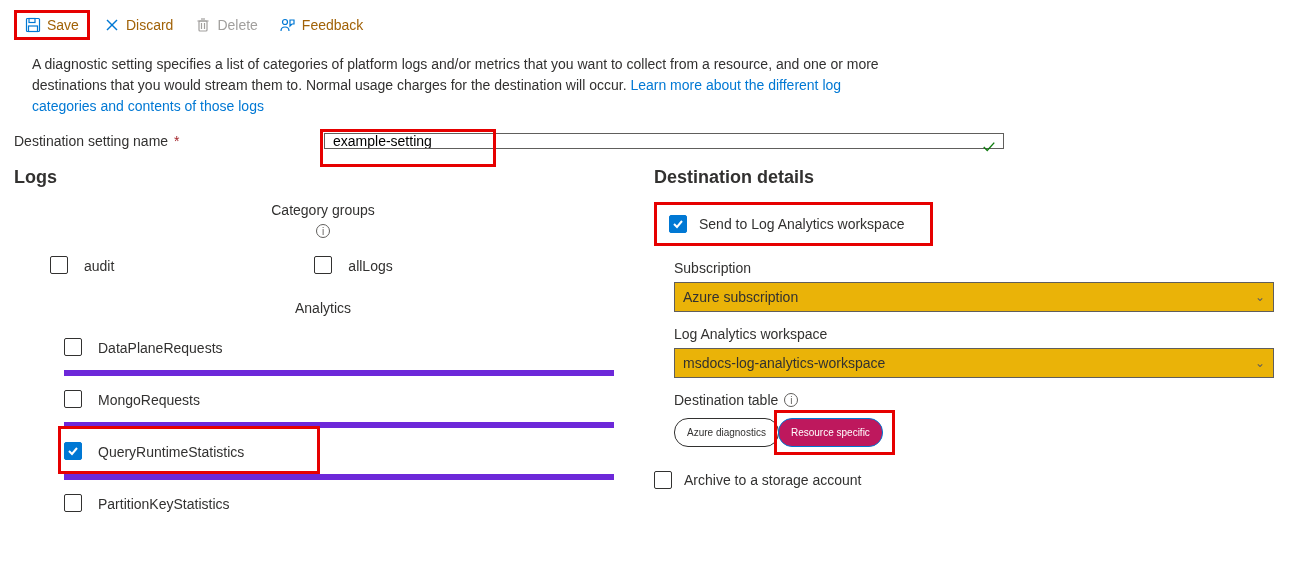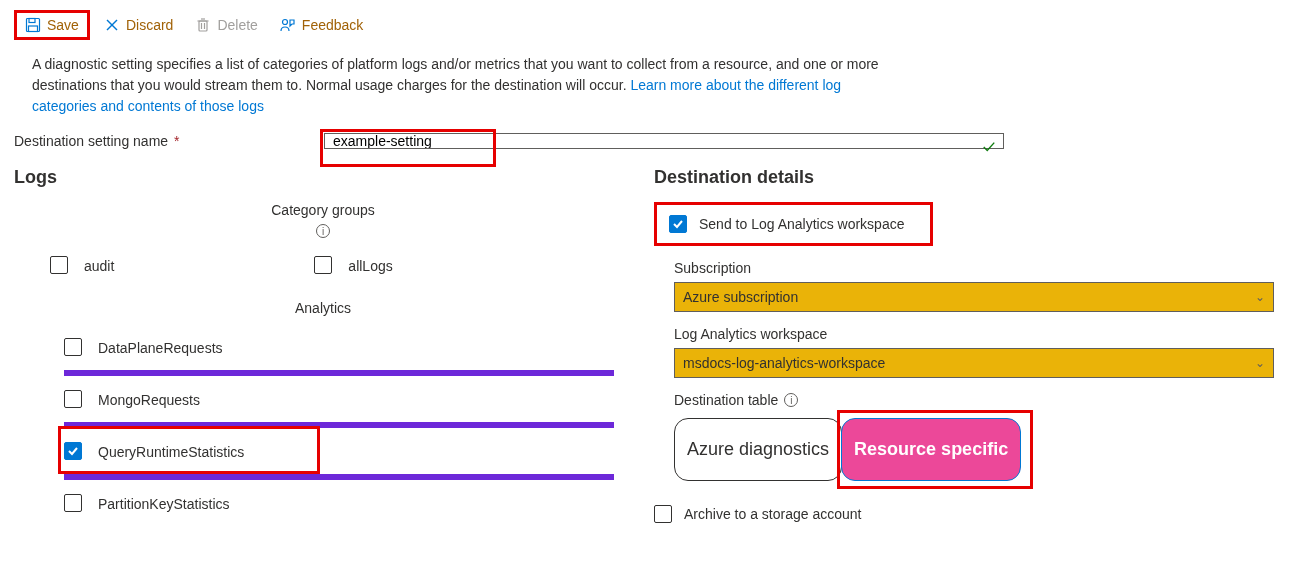--- a/index.html
+++ b/index.html
@@ -103,25 +103,25 @@
   width:600px; height:30px; border:1px solid #605e5c;
   display:flex; align-items:center; justify-content:space-between;
   padding:0 8px; cursor:pointer; background:#eab308;
 }
 .select .chev { font-size:12px; color:#605e5c; }
 
 .toggle-group { display:inline-flex; align-items:center; margin-top:4px;}
 .toggle-hl { position:relative; display:inline-flex;}
 .toggle-hl .thl { position:absolute; left:-4px; top:-8px; right:-12px; bottom:-8px; border:3px solid #e60000; pointer-events:none;}
 .pill {
-  border:1px solid #323130; padding:20px 12px; font-size:18px;
+  border:1px solid #323130; padding:8px 12px; font-size:10px;
   cursor:pointer; background:#fff; display:inline-flex; align-items:center;
 }
 .pill.right { border-radius:14px; }
-.pill.selected { background:#ec4899; color:#fff; border-color:#0078d4;font-weight:bold;}
+.pill.selected { background:#be185d; color:#fff; border-color:#0078d4;}
 .pill.leftonly { border-radius:14px; border-right:1px solid #323130; margin-right:-1px;}
 
 .dest-archive { display:flex; align-items:center; gap:12px; margin-top:24px; }
 
 </style>
 </head>
 <body>
 
 <div class="toolbar">
   <span class="hl-red hl-save">

